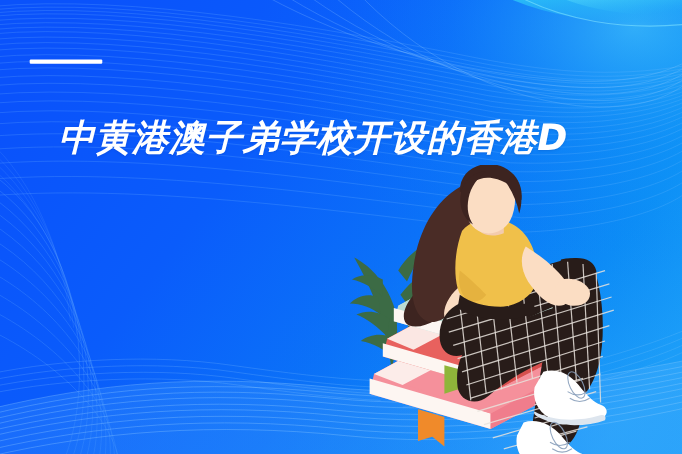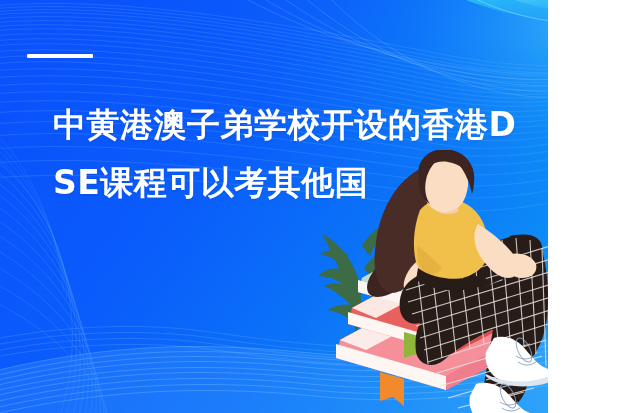--- a/index.html
+++ b/index.html
@@ -1,22 +1,23 @@
 <!DOCTYPE html>
 <html><head>
 <meta charset="utf-8">
 <style>
   html,body{margin:0;padding:0;background:#fff;}
   body{font-family:"Liberation Sans","DejaVu Sans",sans-serif;}
 
   #banner{
     position:relative;
-    width:548px;height:413px;
+    width:620px;height:413px;
     overflow:hidden;
     background:linear-gradient(100deg,#0a55fb 0%,#0a5cfb 34%,#0a72f8 62%,#0b8ef6 85%,#18a0f8 100%);
+    font-style:italic;
   }
 
   
   .layer{position:absolute;left:0;top:0;width:620px;height:413px;pointer-events:none;}
 
   
   #text-block{
     position:absolute;left:53px;top:96px;width:360px;z-index:40;
   }
   .headline-line{
@@ -176,21 +177,20 @@
       <path d="M362,358 C432,356 502,346 562,328 C592,319 614,311 632,302"></path>
       <path d="M364,364 C434,362 504,352 564,334 C594,325 616,317 632,308"></path>
       <path d="M366,370 C436,368 506,358 566,340 C596,331 618,323 632,314"></path>
     </g>
   </svg>
 
   <div id="accent-dash"></div>
 
   <div id="text-block">
     <div class="headline-line">中黄港澳子弟学校开设的香港D</div>
-    <div class="headline-line">SE课程可以考其他国</div>
   </div>
 
   <svg id="illustration" viewBox="0 0 302 263">
     <defs>
       <clipPath id="pantsClipA">
         <path d="M72,118 C96,104 126,96 150,96 L176,112 L190,150 L150,176 L108,160 L78,140 Z"></path>
       </clipPath>
       <clipPath id="pantsClipLegTop">
         <path d="M92,100 C120,86 160,70 196,62 L214,74 L212,110 C178,122 140,140 112,156 L86,134 Z"></path>
       </clipPath>

